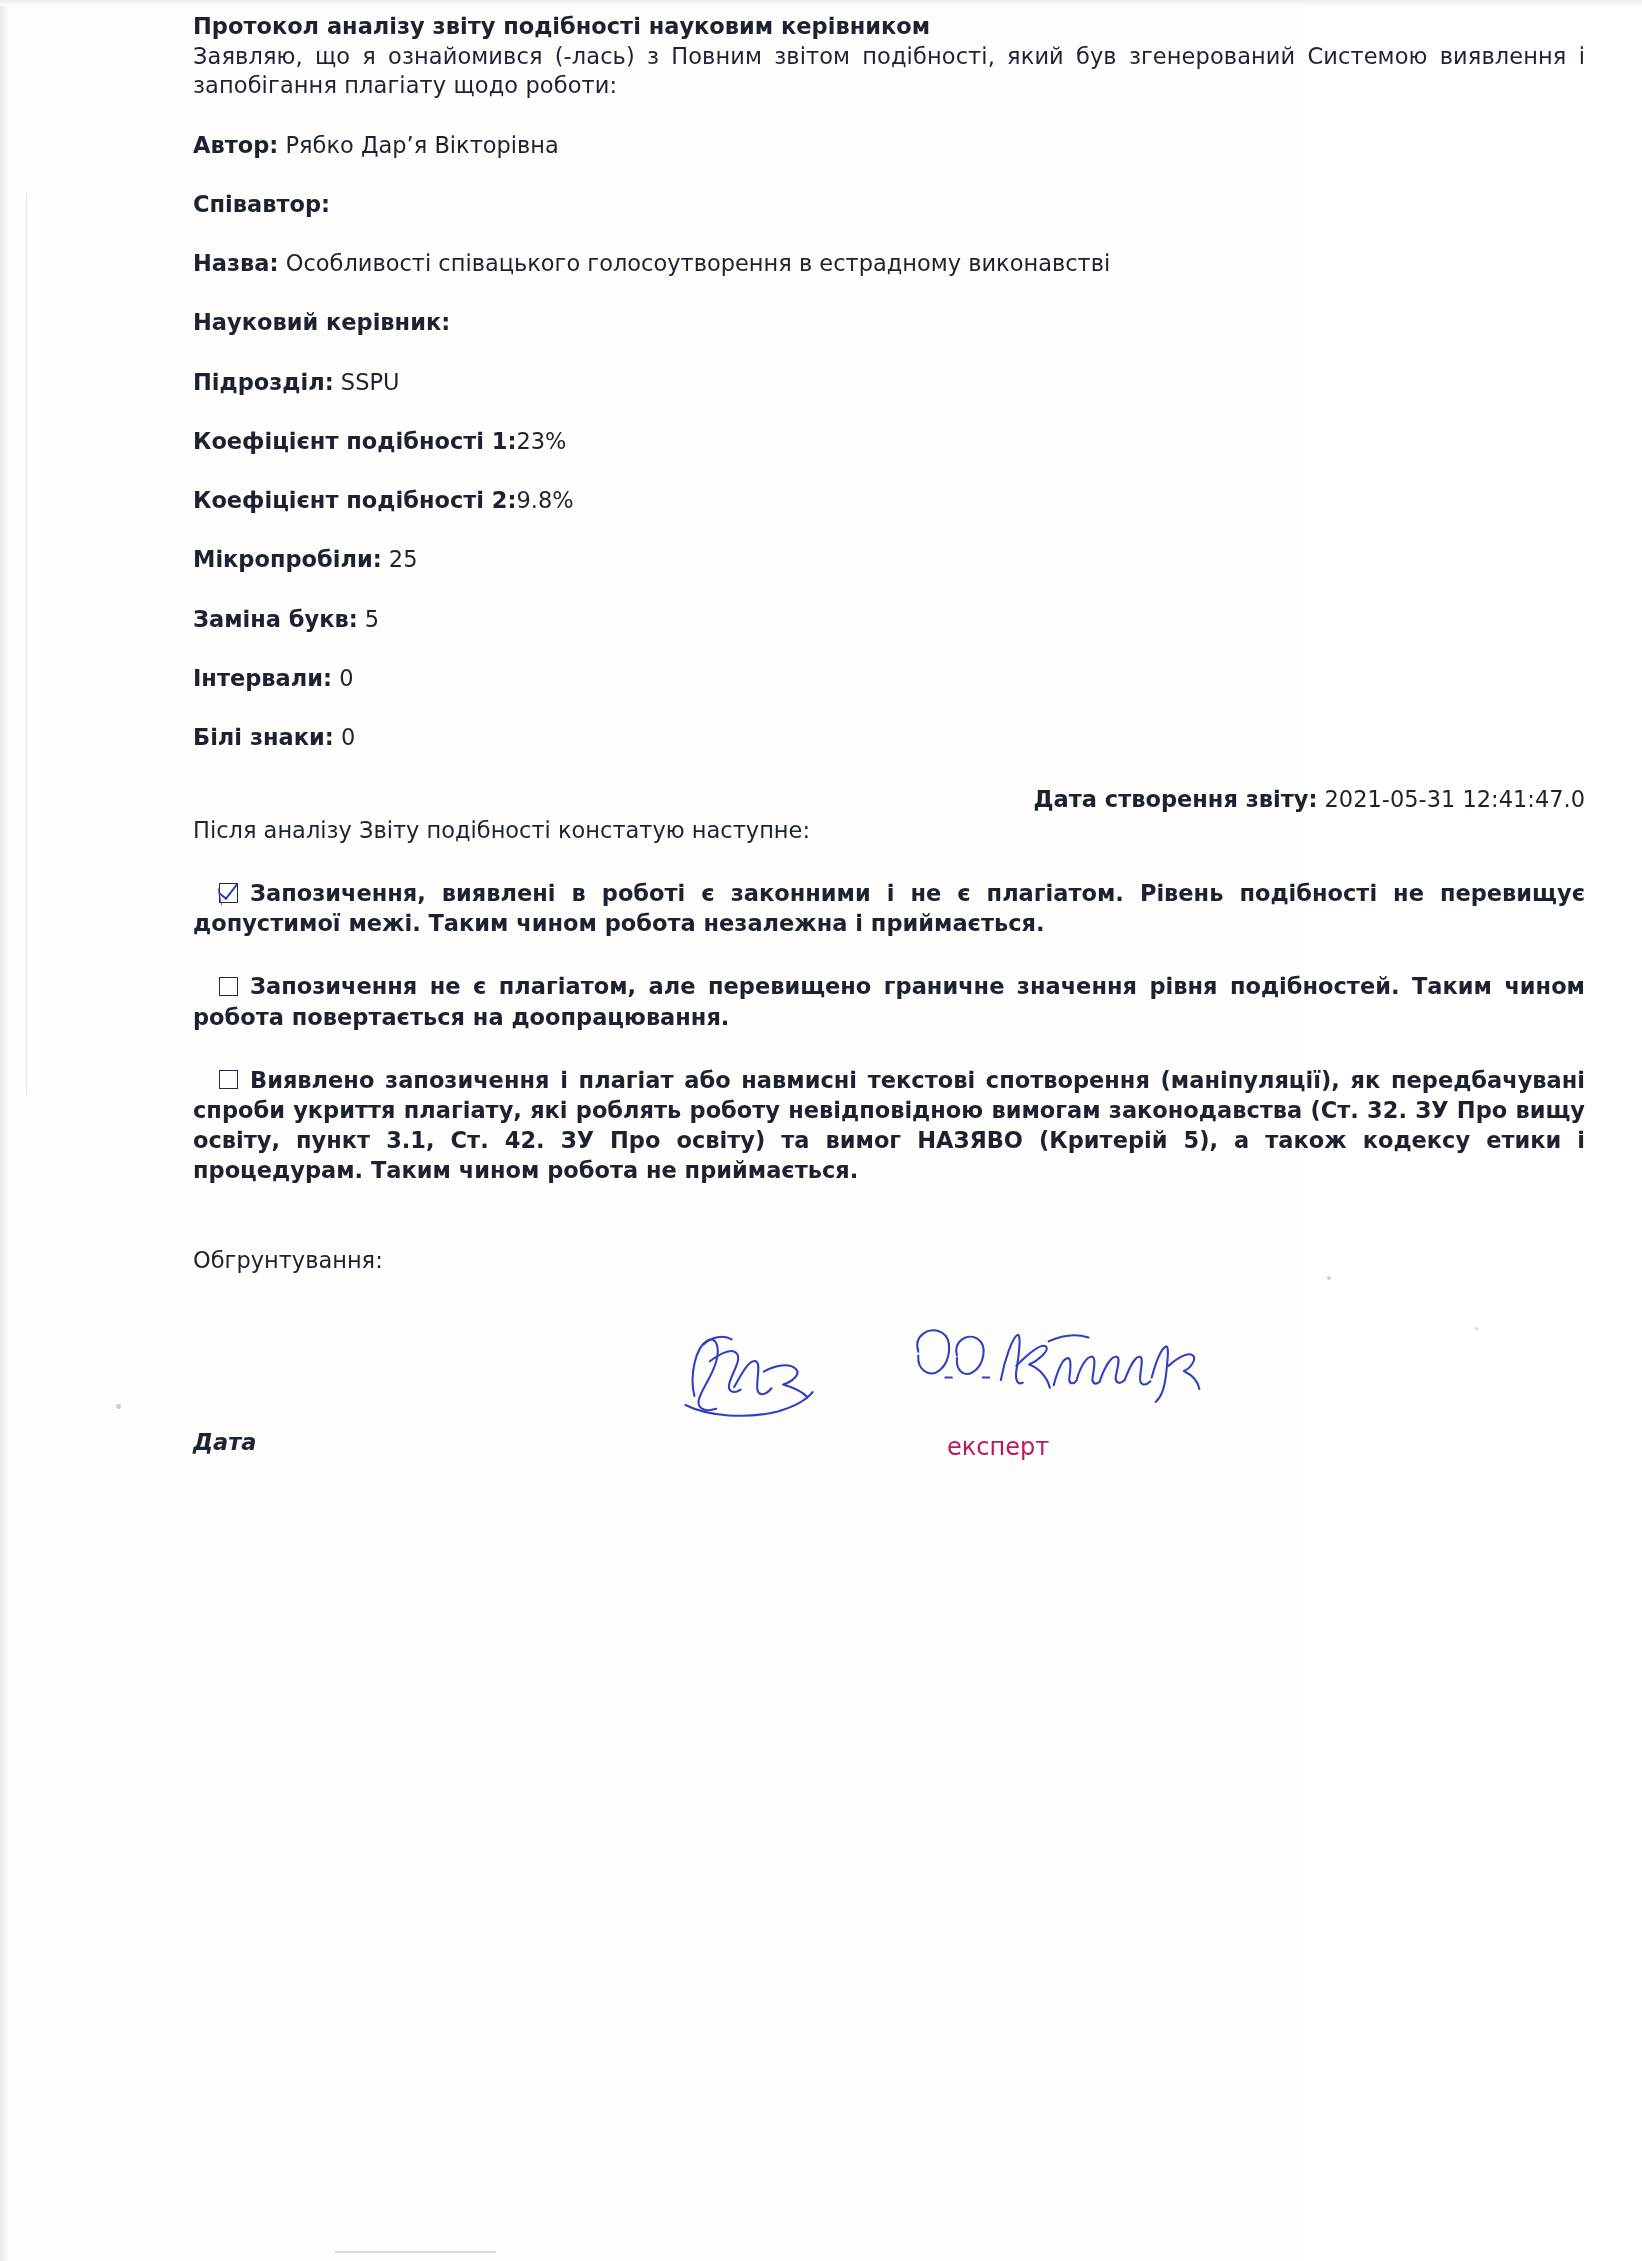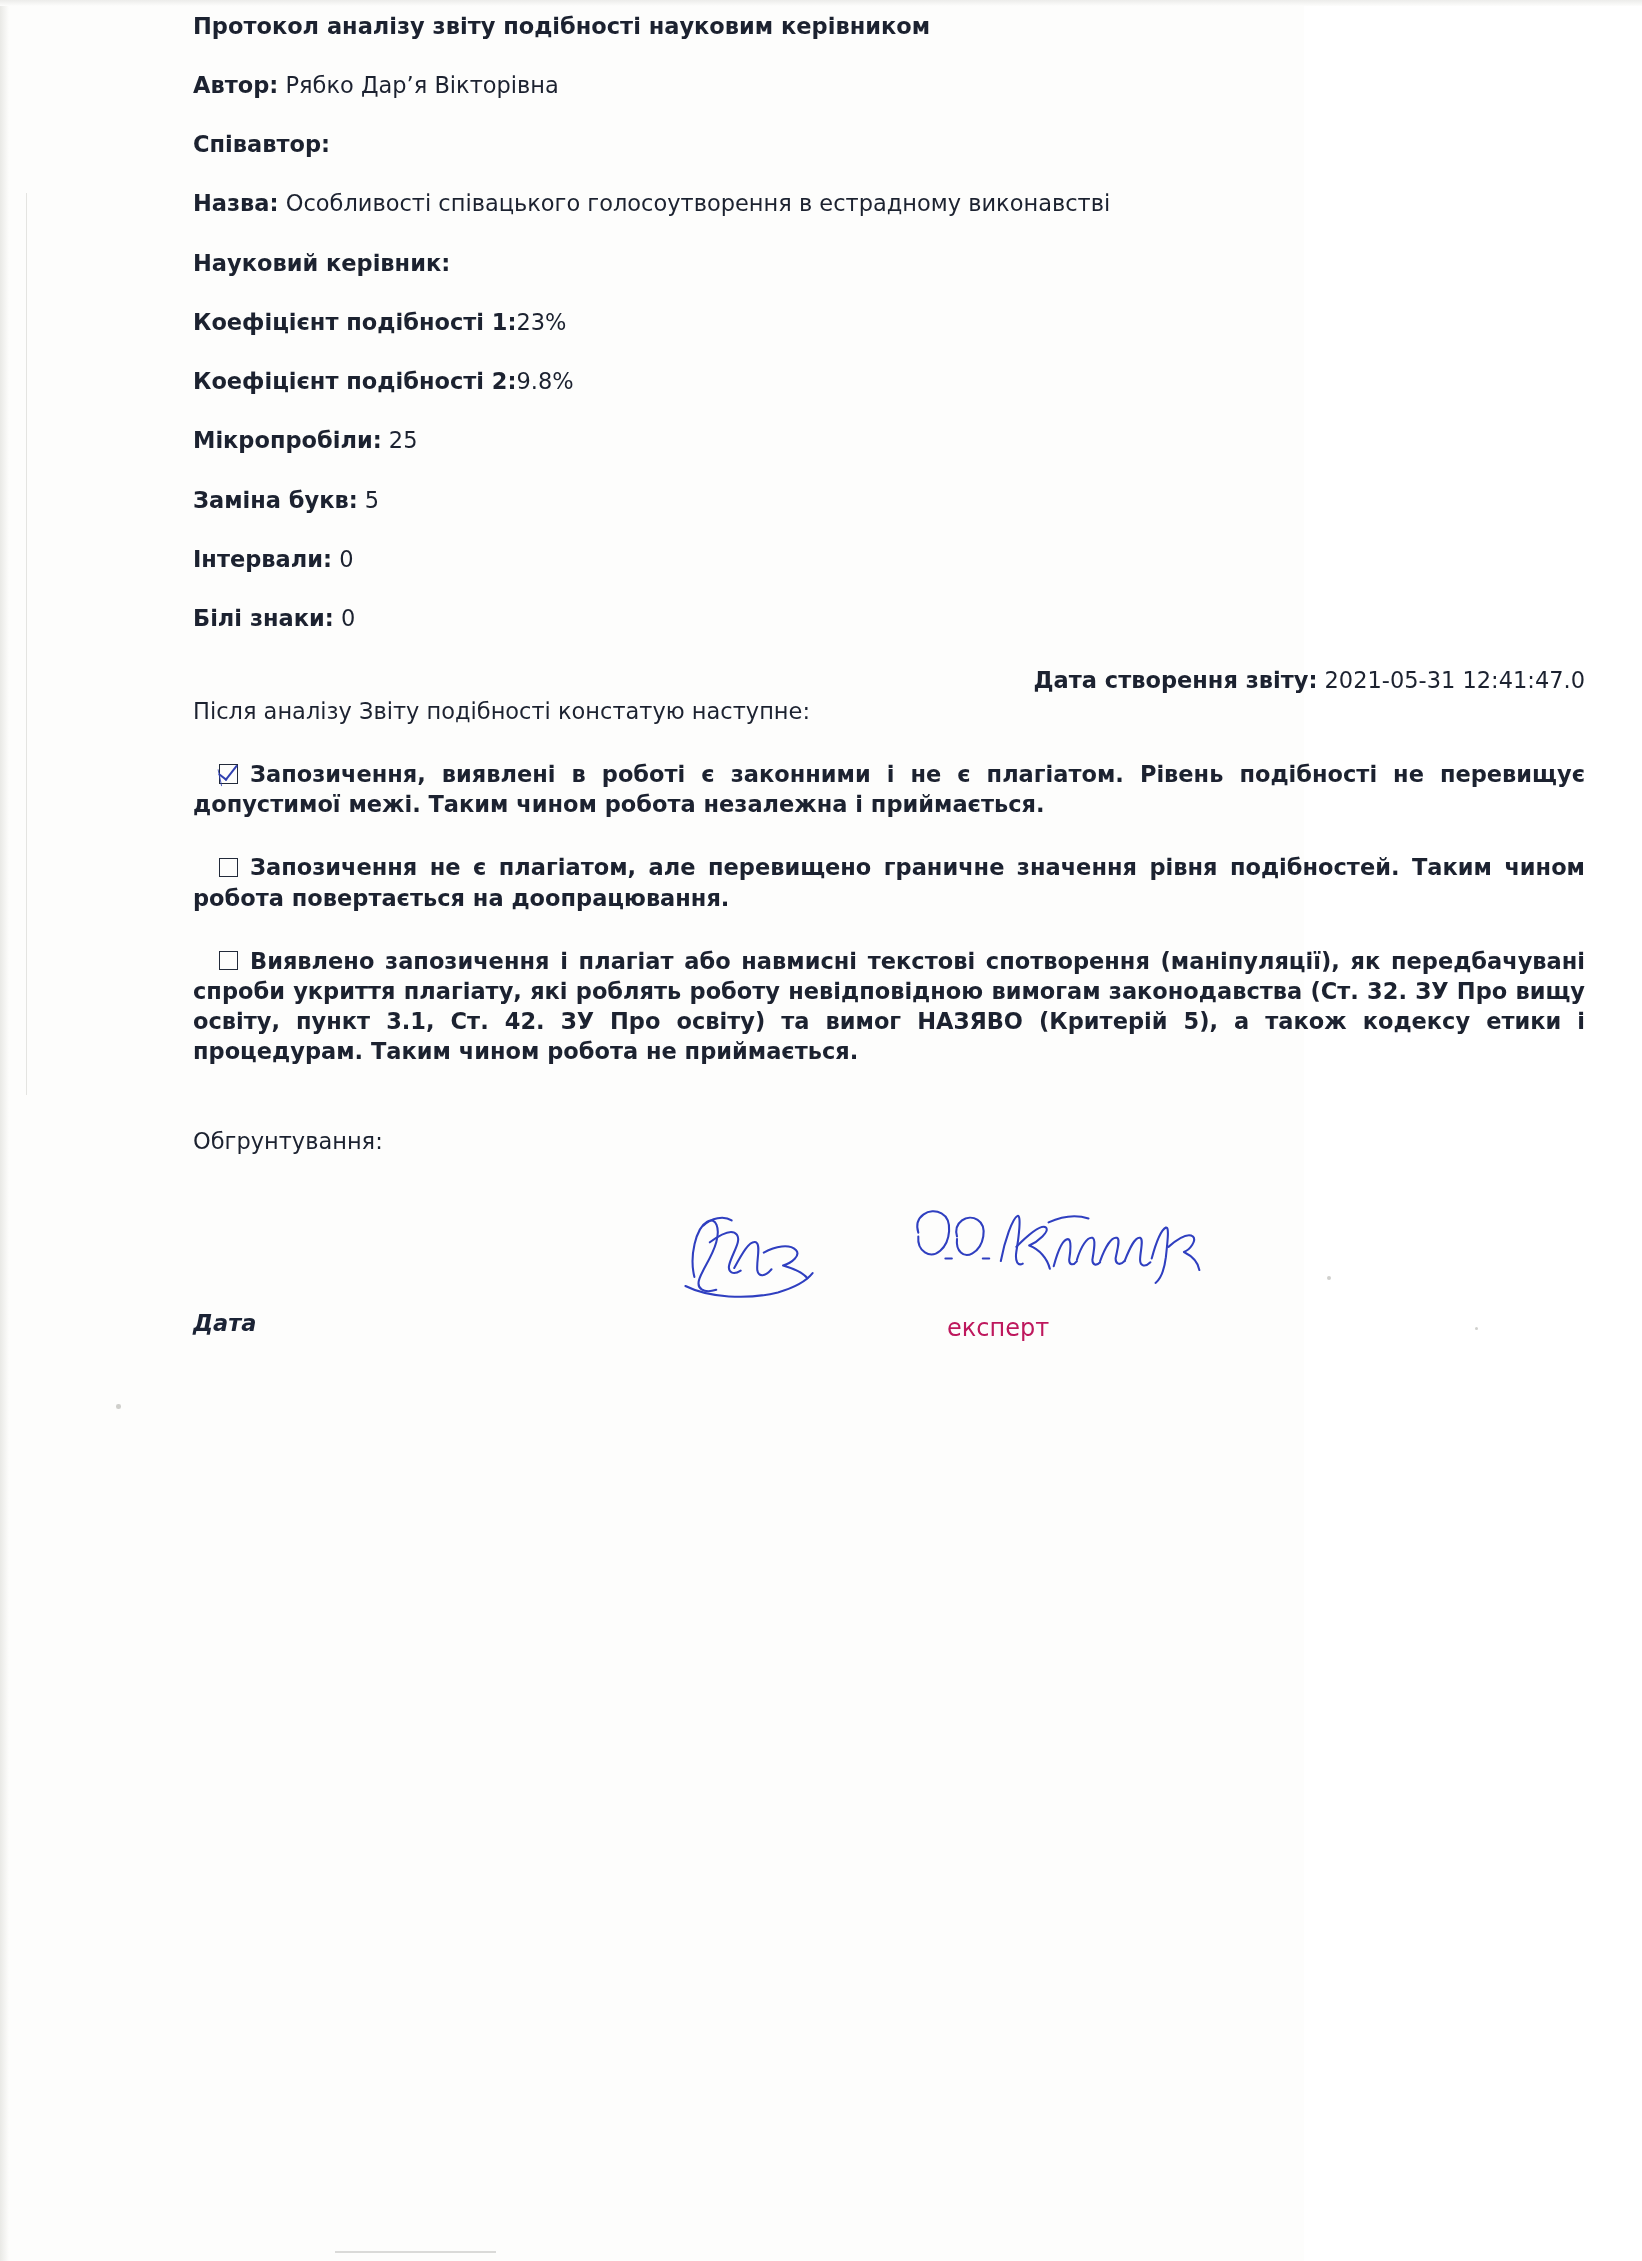--- a/index.html
+++ b/index.html
@@ -190,37 +190,41 @@
   <div class="scan-fold"></div>
   <div class="scan-speck" style="left:116px; top:1404px; width:4.5px; height:4.5px;"></div>
   <div class="scan-speck" style="left:1327px; top:1276px; width:3.9px; height:3.9px;"></div>
   <div class="scan-speck" style="left:1475px; top:1327px; width:3.2px; height:3.2px;"></div>
   <div class="bottom-smudge"></div>
 
   <div class="content">
 
     <div class="heading">Протокол аналізу звіту подібності науковим керівником</div>
 
+    <div class="line justified">Заявляю, що я ознайомився (-лась) з Повним звітом подібності, який був згенерований Системою виявлення і запобігання плагіату щодо роботи:</div>
 
     <div class="field">
       <span class="lbl">Автор:</span><span class="val"> Рябко Дар’я Вікторівна</span>
     </div>
 
     <div class="field">
       <span class="lbl">Співавтор:</span><span class="val"></span>
     </div>
 
     <div class="field">
       <span class="lbl">Назва:</span><span class="val"> Особливості співацького голосоутворення в естрадному виконавстві</span>
     </div>
 
     <div class="field">
       <span class="lbl">Науковий керівник:</span><span class="val"></span>
     </div>
 
+    <div class="field">
+      <span class="lbl">Підрозділ:</span><span class="val"> SSPU</span>
+    </div>
 
     <div class="field">
       <span class="lbl">Коефіцієнт подібності 1:</span><span class="val">23%</span>
     </div>
 
     <div class="field">
       <span class="lbl">Коефіцієнт подібності 2:</span><span class="val">9.8%</span>
     </div>
 
     <div class="field">

